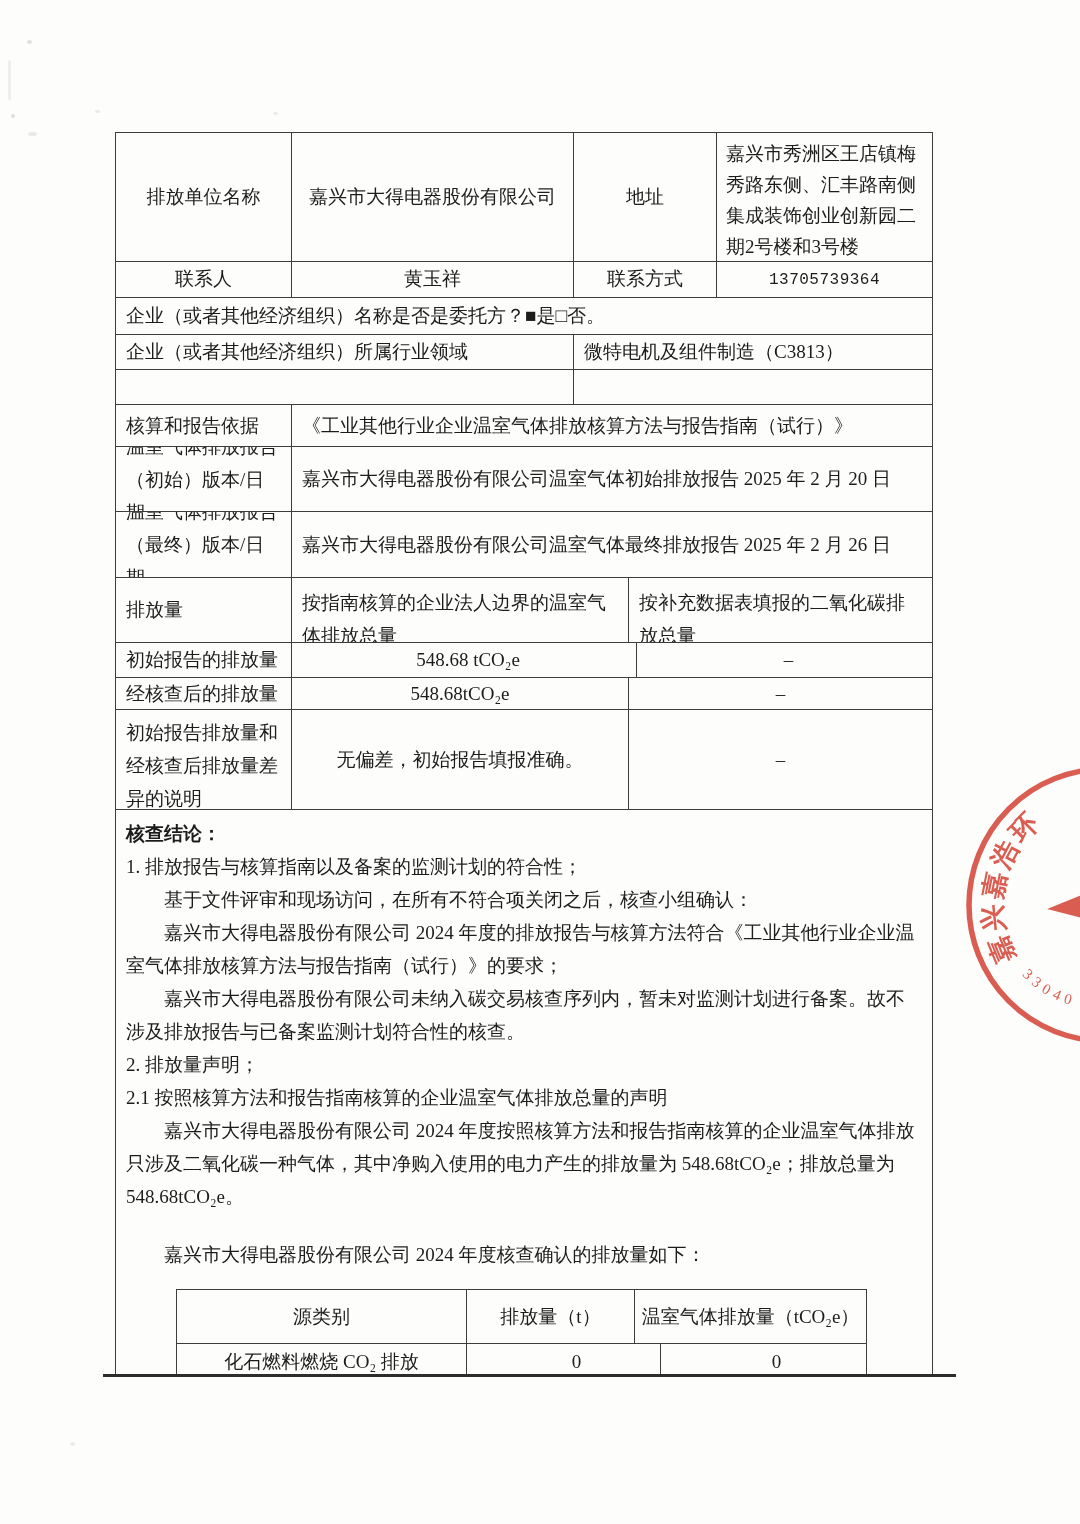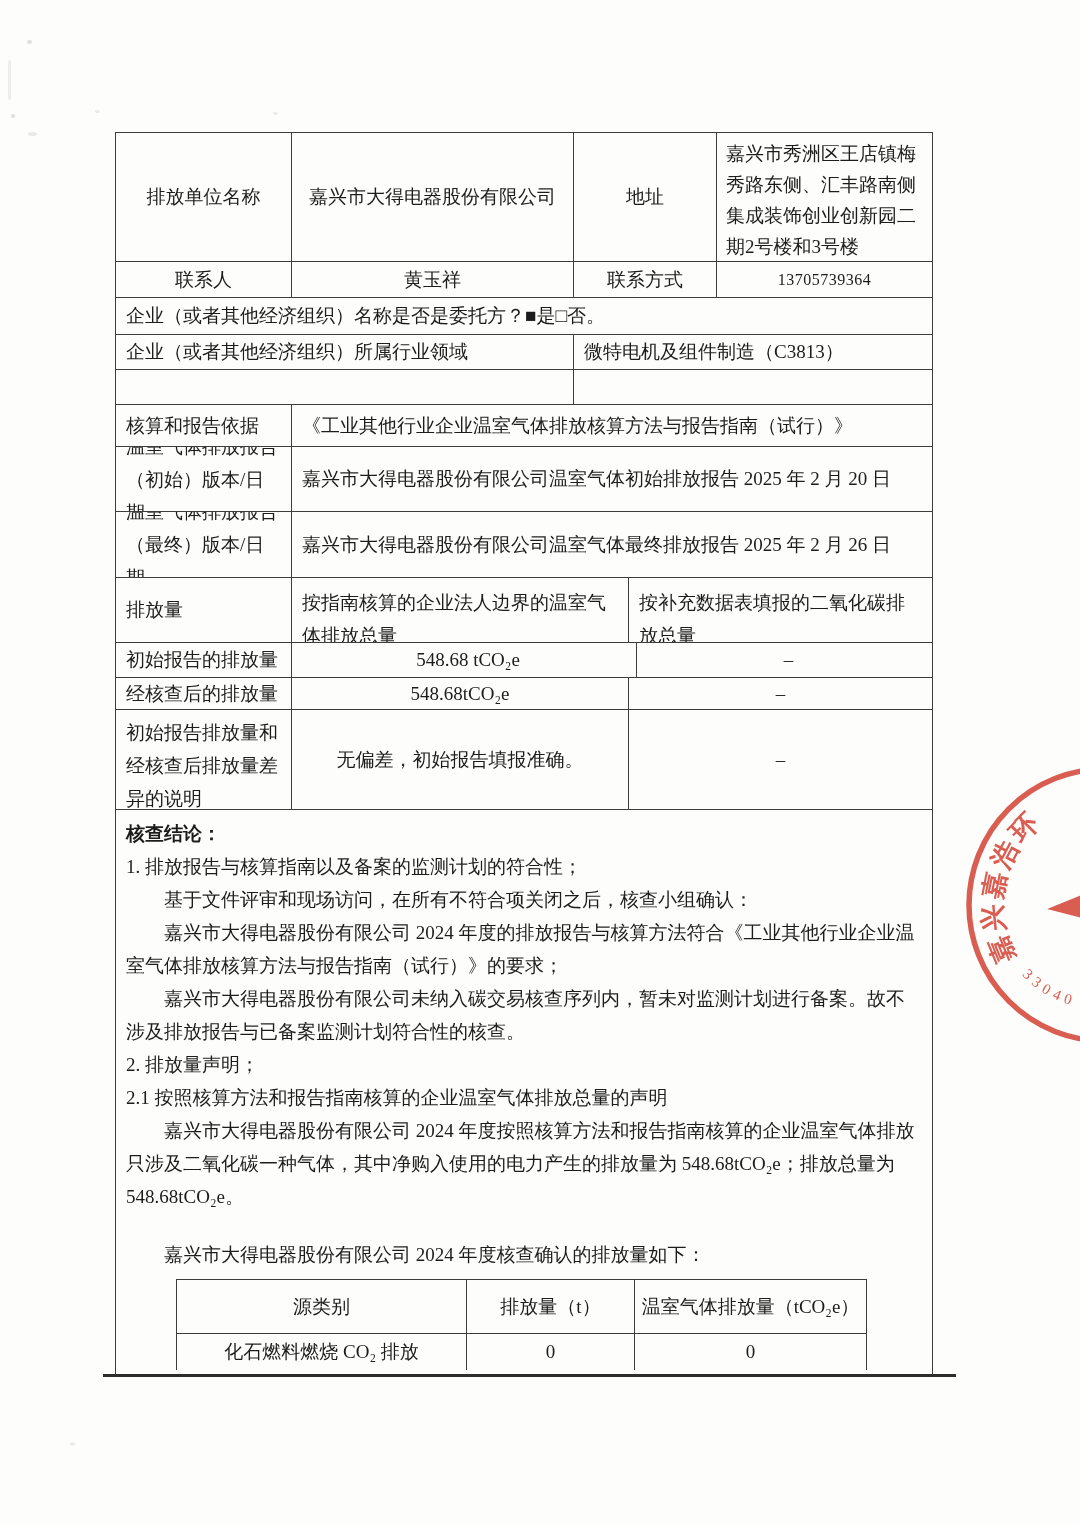--- a/index.html
+++ b/index.html
@@ -24,49 +24,49 @@
   .val-center{align-items:center;justify-content:center;text-align:center;padding:2px 6px;}
   .val-top{align-items:flex-start;justify-content:flex-start;text-align:left;padding:8px 10px;line-height:33px;}
   .w-a{width:176px;flex:0 0 176px;}
   .w-b1{width:282px;flex:0 0 282px;}
   .w-c1{width:143px;flex:0 0 143px;}
   .w-half{width:458px;flex:0 0 458px;}
   .w-b2{width:337px;flex:0 0 337px;}
   .grow{flex:1 1 auto;}
   .r1{height:129px;}
   .r1 .addr{line-height:31px;padding:5px 9px;align-items:flex-start;}
-  .r2{height:36px;}
+  .r2{height:36px;font-family:Liberation Mono, monospace;}
   .r3{height:37px;}
   .r4{height:35px;}
   .r5{height:35px;flex-direction:column;}
   .r6{height:42px;}
   .r7{height:65px;}
   .r8{height:66px;}
   .r9{height:65px;}
   .r10{height:35px;gap:8px;}
   .r11{height:32px;}
   .r12{height:100px;}
   .r13{height:566px;border-bottom:none;display:block;position:relative;}
   .phone{font-size:16px;letter-spacing:.5px;}
   
   .conclusion{padding:7px 10px 0 10px;font-size:19px;line-height:33px;}
   .conclusion p{margin:0;}
   .conclusion .bold{font-weight:bold;}
   .conclusion .indent{text-indent:2em;}
   .conclusion .sp{margin-top:25px;}
   
   .inner-table{
-    position:absolute;left:60px;top:469px;width:691px;
+    position:absolute;left:60px;top:479px;width:691px;
     box-sizing:border-box;border:1.5px solid #3d3d3d;border-bottom:none;
     font-size:19px;
   }
   .inner-table .trow{border-bottom:1.5px solid #3d3d3d;}
   .inner-table .trow:last-child{border-bottom:none;}
   .ih{height:54px;}
-  .id{height:36px;}
+  .id{height:36px;gap:26px;}
   .w-i1{width:290px;flex:0 0 290px;}
   .w-i2{width:168px;flex:0 0 168px;}
   
   .cut-line{position:absolute;left:103px;top:1374px;width:853px;height:3px;background:#2d2d2d;}
   
   .stamp{position:absolute;left:930px;top:740px;width:150px;height:330px;pointer-events:none;}
   
   .speck{position:absolute;background:#9a9a94;border-radius:50%;opacity:.3;}
 </style>
 </head>

